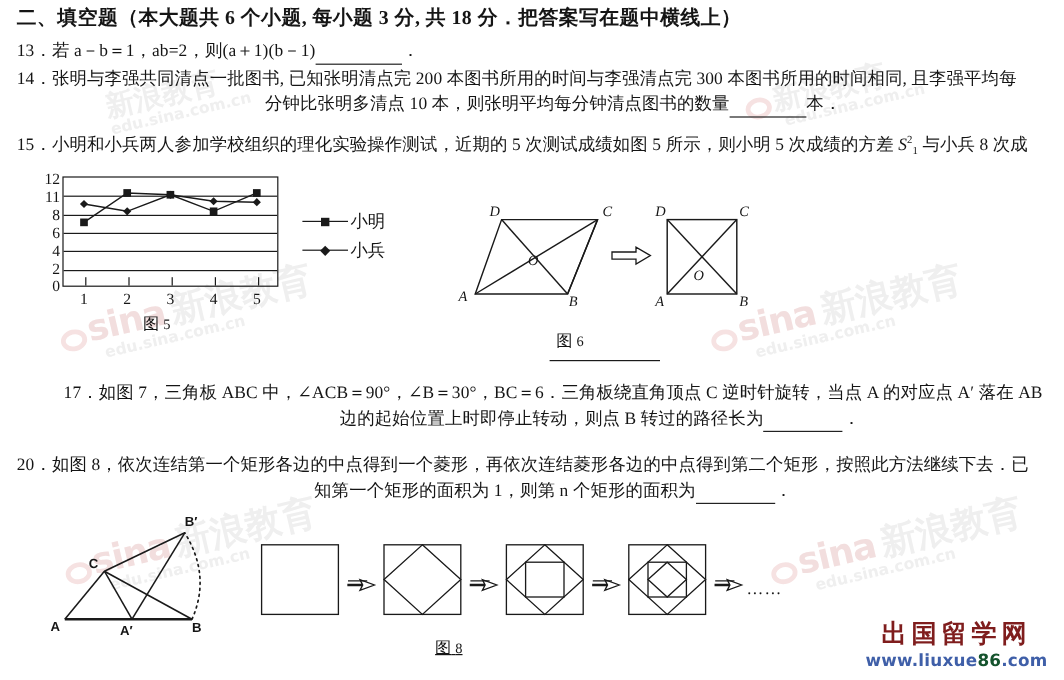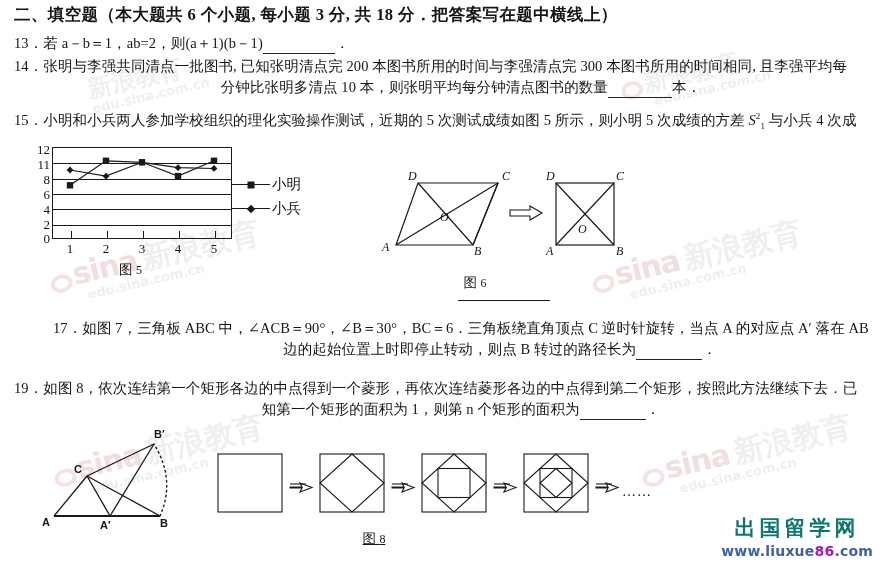--- a/index.html
+++ b/index.html
@@ -120,28 +120,28 @@
   
   .ans-rule {
     position: absolute; z-index: 3;
     border-top: 1.3px solid #1a1a1a;
   }
 
   
   .wm-foot { position: absolute; right: 14px; bottom: 8px; text-align: center; z-index: 2; }
   .wm-foot .cn {
     font-family: "DejaVu Sans", sans-serif;
-    font-size: 21px; font-weight: bold; color: #0f766e; letter-spacing: 4px;
+    font-size: 21px; font-weight: bold; color: #7f1d1d; letter-spacing: 4px;
   }
   .wm-foot .url {
     font-family: "DejaVu Sans", sans-serif;
     font-size: 14px; font-weight: bold; letter-spacing: .2px; margin-top: 1px;
   }
   .wm-foot .url .b { color: #3f5fa8; }
-  .wm-foot .url .r { color: #a21caf; }
+  .wm-foot .url .r { color: #14532d; }
 </style>
 </head>
 <body>
 
 <div class="page">
 
   <div class="wm wm-sina" style="left:48px; top:236px;">
     <span class="wm-eye"></span><span class="sina-word">sina</span>
     <span class="sina-cn">新浪教育</span>
     <div class="sina-url" style="margin-left:34px;margin-top:-6px;">edu.sina.com.cn</div>
@@ -180,21 +180,21 @@
   <div class="q" style="left:14px; top:33px; width:500px;">
     <span class="num">13．</span><span>若 a－b＝1，ab=2，则(a＋1)(b－1)</span><span class="blank b1"></span><span>．</span>
   </div>
 
   <div class="q" style="left:14px; top:56px; width:868px;">
     <span class="num">14．</span><span>张明与李强共同清点一批图书, 已知张明清点完 200 本图书所用的时间与李强清点完 300 本图书所用的时间相同, 且李强平均每</span>
     <span class="indent2"><span>分钟比张明多清点 10 本，则张明平均每分钟清点图书的数量</span><span class="blank b2"></span><span>本．</span></span>
   </div>
 
   <div class="q" style="left:14px; top:104px; width:868px; line-height:24px;">
-    <span class="num">15．</span><span>小明和小兵两人参加学校组织的理化实验操作测试，近期的 5 次测试成绩如图 5 所示，则小明 5 次成绩的方差 </span><span class="mi">S</span><sup class="sm">2</sup><sub class="sm">1</sub><span> 与小兵 4 次成</span>
+    <span class="num">15．</span><span>小明和小兵两人参加学校组织的理化实验操作测试，近期的 5 次测试成绩如图 5 所示，则小明 5 次成绩的方差 </span><span class="mi">S</span><sup class="sm">2</sup><sub class="sm">1</sub><span> 与小兵 8 次成</span>
   </div>
 
   <div class="fig" style="left:28px; top:147px;">
     <div class="chart-wrap">
 
       <div class="chart-ylabels">
         <span style="top:2px;">12</span>
         <span style="top:17px;">11</span>
         <span style="top:32px;">8</span>
         <span style="top:47px;">6</span>
@@ -242,21 +242,21 @@
         <span style="left:162px;">5</span>
       </div>
     </div>
 
     <div class="fig-cap" style="width:205px;">
       <span>图</span>
       <span class="capnum">5</span>
     </div>
   </div>
 
-  <div class="legend" style="left:232px; top:172px;">
+  <div class="legend" style="left:252px; top:172px;">
     <div class="legend-row">
       <span class="legend-line">
           <span class="mk mk-sq"></span>
         </span>
       <span class="legend-label">小明</span>
     </div>
     <div class="legend-row">
       <span class="legend-line">
           <span class="mk mk-di"></span>
         </span>
@@ -305,21 +305,21 @@
   </div>
 
   <div class="ans-rule" style="left:458px; top:300px; width:92px;"></div>
 
   <div class="q" style="left:14px; top:318px; width:868px;margin-left:39px;">
     <span class="num">17．</span><span>如图 7，三角板 ABC 中，∠ACB＝90°，∠B＝30°，BC＝6．三角板绕直角顶点 C 逆时针旋转，当点 A 的对应点 A′ 落在 AB</span>
     <span class="indent2"><span>边的起始位置上时即停止转动，则点 B 转过的路径长为</span><span class="blank b4"></span><span>．</span></span>
   </div>
 
   <div class="q" style="left:14px; top:378px; width:868px;">
-    <span class="num">19．</span><span>如图 8，依次连结第一个矩形各边的中点得到一个菱形，再依次连结菱形各边的中点得到第二个矩形，按照此方法继续下去．已</span>
+    <span class="num">20．</span><span>如图 8，依次连结第一个矩形各边的中点得到一个菱形，再依次连结菱形各边的中点得到第二个矩形，按照此方法继续下去．已</span>
     <span class="indent2"><span>知第一个矩形的面积为 1，则第 n 个矩形的面积为</span><span class="blank b4"></span><span>．</span></span>
   </div>
 
   <div class="fig" style="left:30px; top:424px;">
     <svg width="180" height="110">
       <g stroke="#1a1a1a" stroke-width="1.3" fill="none">
 
         <line x1="24" y1="92" x2="130" y2="92" stroke-width="2"></line>
 
         <line x1="24" y1="92" x2="57" y2="52"></line>

